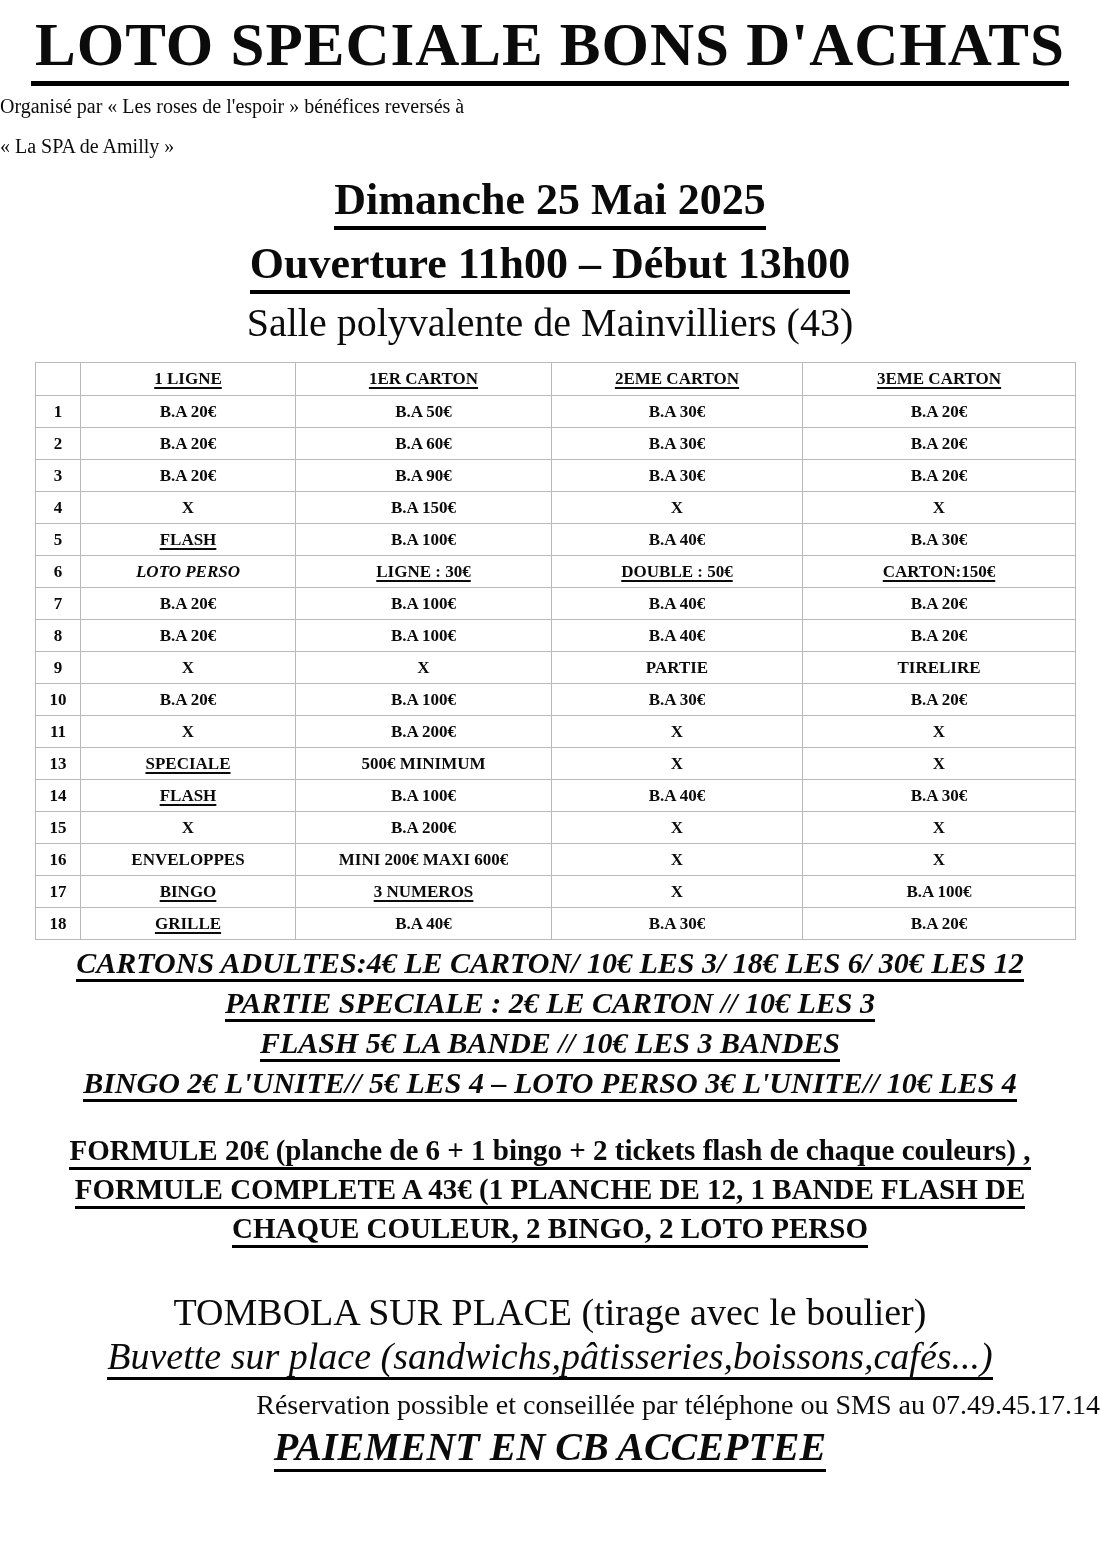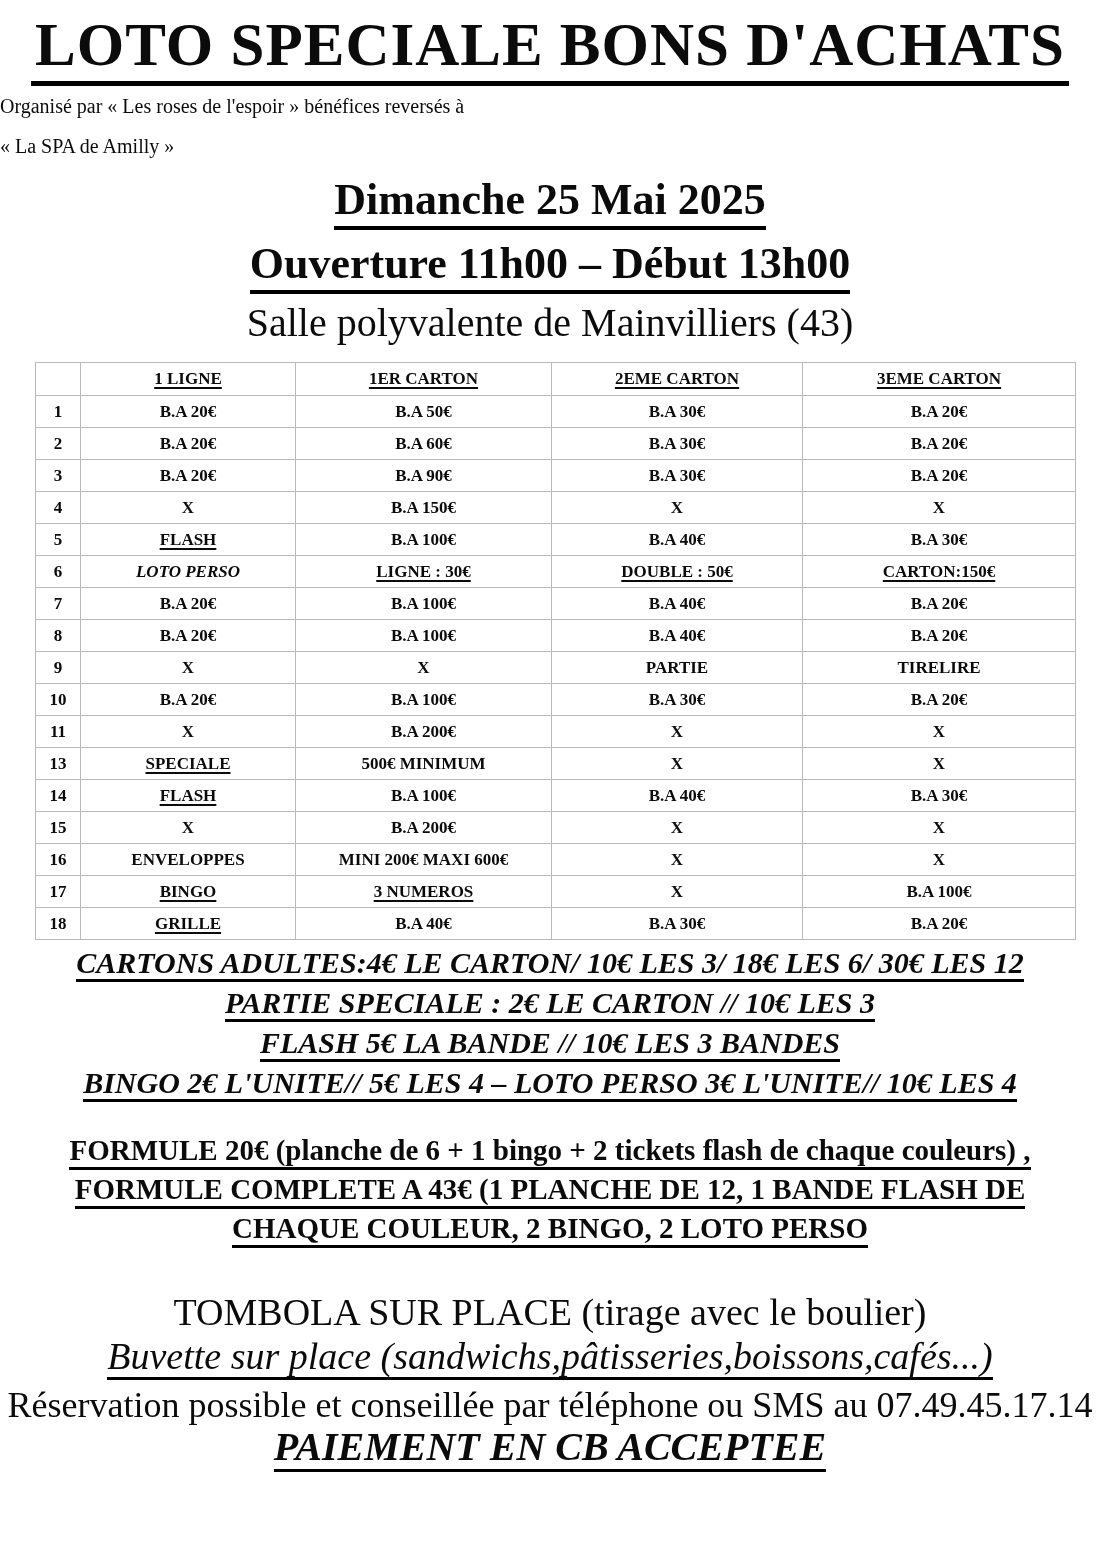--- a/index.html
+++ b/index.html
@@ -52,21 +52,21 @@
     display:inline-block; font-weight:bold; font-size:29px; line-height:33px;
     border-bottom:3px solid #000; white-space:nowrap;
   }
 
   .tombola { font-size:38px; line-height:46px; text-align:center; margin-top:38px; }
   .buvette-line { text-align:center; line-height:46px; }
   .buvette-line > span {
     display:inline-block; font-style:italic; font-size:38px; line-height:42px;
     border-bottom:3px solid #000; white-space:nowrap;
   }
-  .resa  { font-size:36px; line-height:36px; text-align:center; }
+  .resa  { font-size:28px; line-height:36px; text-align:right; }
   .resa2 { font-size:30px; line-height:38px; text-align:center; }
   .payment-line { text-align:center; margin-top:2px; }
   .payment-line > span {
     display:inline-block; font-weight:bold; font-style:italic; font-size:40px;
     line-height:44px; border-bottom:3px solid #000; white-space:nowrap;
   }
 </style>
 </head>
 <body>
 

